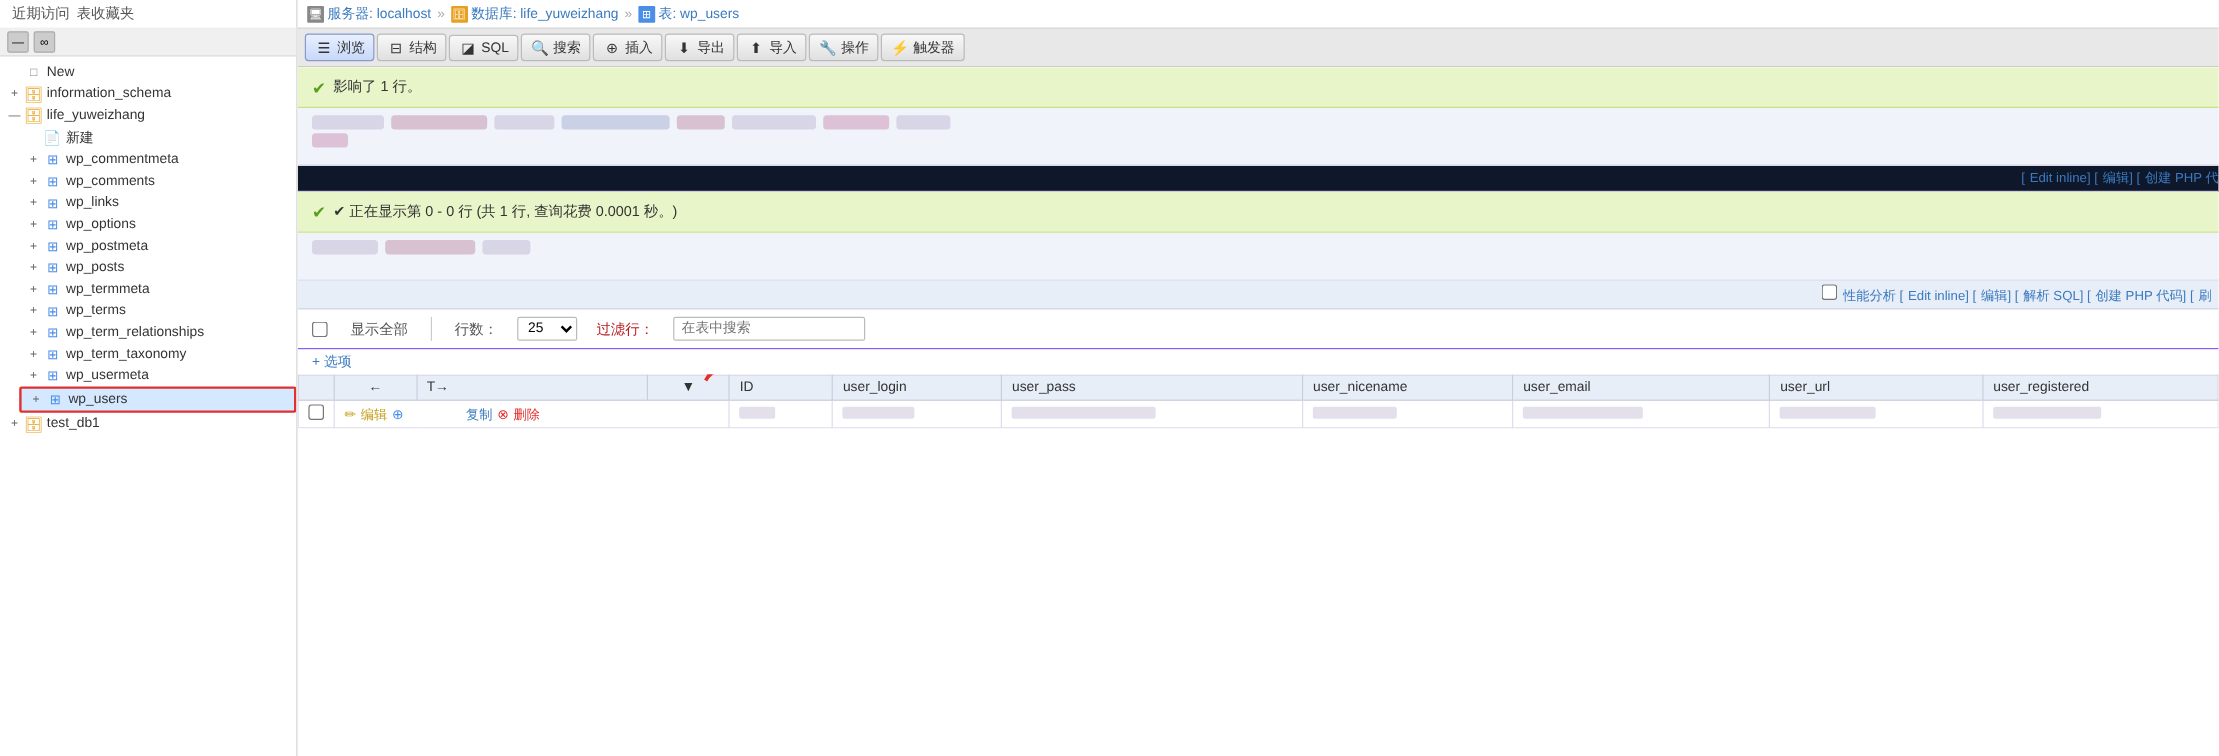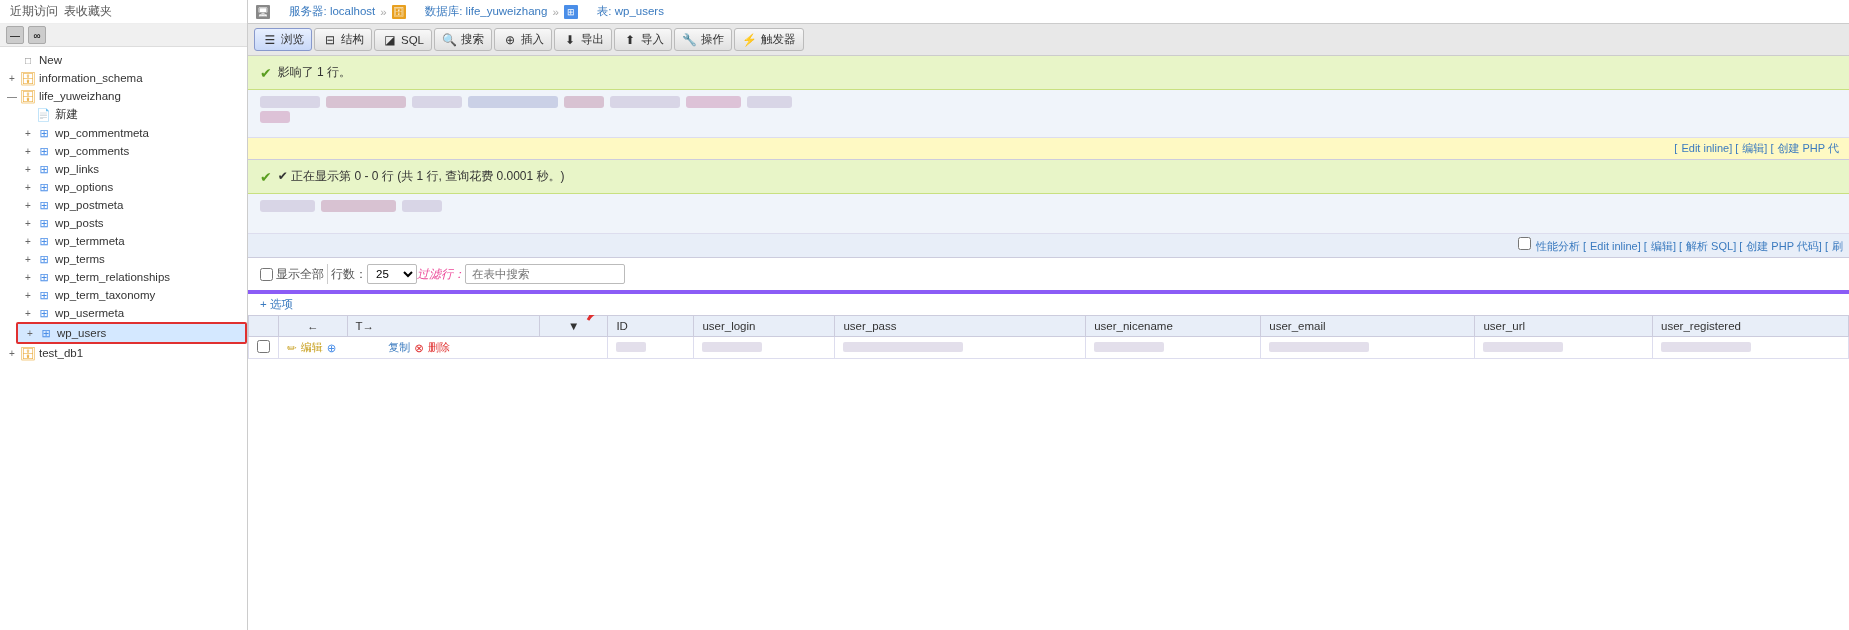--- a/index.html
+++ b/index.html
@@ -133,21 +133,21 @@
       width: 14px; height: 14px;
       background: #bbb;
       border-radius: 1px;
       display: inline-flex;
       align-items: center;
       justify-content: center;
       font-size: 9px;
       color: white;
     }
     .breadcrumb-sep { color: #aaa; margin: 0 2px; }
-    .breadcrumb-link { color: #3a7abf; text-decoration: none; margin-left: 16px; }
+    .breadcrumb-link { color: #3a7abf; text-decoration: none; }
 
     
     #toolbar {
       background: #e8e8e8;
       border-bottom: 1px solid #ccc;
       padding: 2px 6px;
       display: flex;
       align-items: center;
       gap: 2px;
       min-height: 32px;
@@ -217,22 +217,22 @@
       height: 12px;
       border-radius: 3px;
       background: #c8c0d8;
       opacity: 0.6;
       display: inline-block;
     }
     .query-actions {
       text-align: right;
       font-size: 11px;
       color: #3a7abf;
-      padding: 3px 10px;
-      background: #fef9c3;
+      padding: 3px 0;
+      background: #0f172a;
       border-bottom: 1px solid #ccd;
     }
     .query-actions a { color: #3a7abf; text-decoration: none; margin-left: 4px; }
 
     
     .info-bar {
       background: #e8f5c8;
       border-bottom: 1px solid #c8e080;
       padding: 8px 12px;
       display: flex;
@@ -259,35 +259,35 @@
       padding: 3px 6px;
       background: #e8eef8;
       border-bottom: 1px solid #ccd;
     }
     .query-actions2 a { color: #3a7abf; text-decoration: none; margin-left: 4px; }
 
     
     .table-controls {
       display: flex;
       align-items: center;
-      gap: 0;
+      gap: 16px;
       padding: 6px 12px;
-      border-bottom: 4px solid #8b5cf6;
+      border-bottom: 1px solid #8b5cf6;
       background: #fff;
     }
     .show-all-cb { margin-right: 3px; }
     .rows-label { color: #555; }
     .rows-select {
       padding: 2px 4px;
       border: 1px solid #bbb;
       border-radius: 2px;
       background: #fff;
       font-size: 11.5px;
     }
-    .filter-label { color: #ec4899; font-style: italic; }
+    .filter-label { color: #b91c1c; }
     .filter-input {
       padding: 3px 6px;
       border: 1px solid #bbb;
       border-radius: 2px;
       font-size: 11.5px;
       width: 160px;
     }
 
     
     .options-row {

